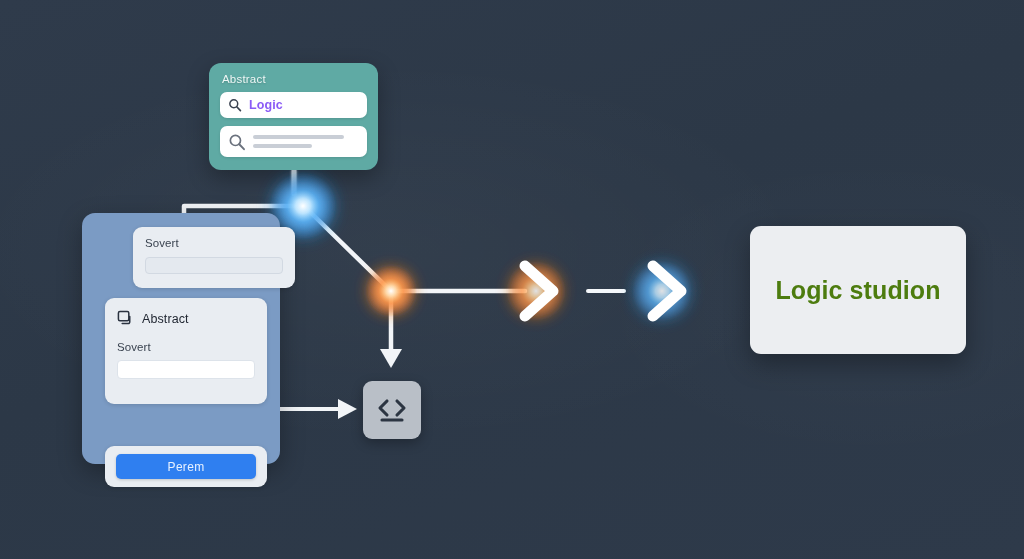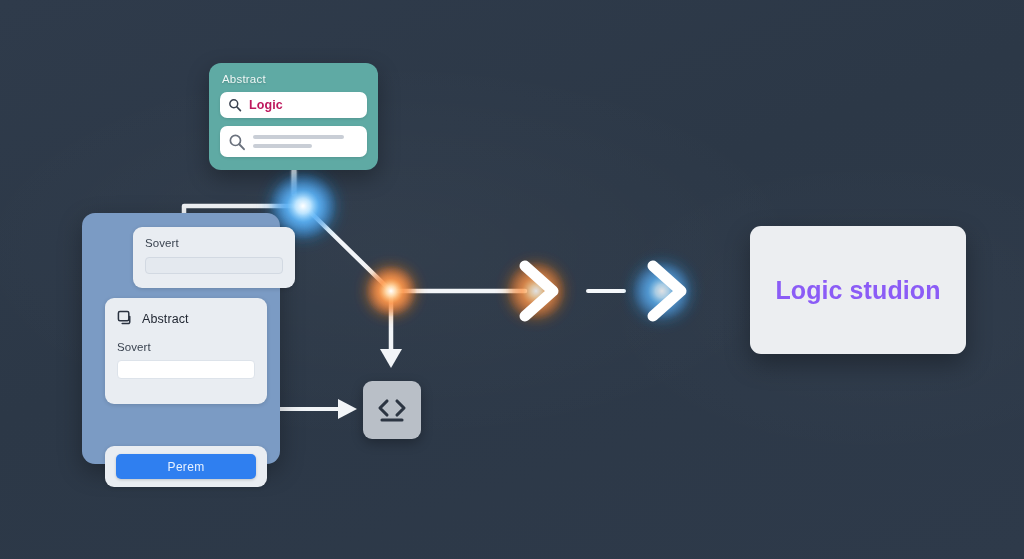--- a/index.html
+++ b/index.html
@@ -39,21 +39,21 @@
     text-shadow: 0 1px 2px rgba(0,0,0,.18);
   }
   .search-row {
     background: #ffffff; border-radius: 7px;
     height: 26px; display: flex; align-items: center;
     padding: 0 8px; gap: 7px; margin-bottom: 8px;
     box-shadow: 0 1px 3px rgba(0,0,0,.12);
   }
   .search-row.tall { height: 31px; margin-bottom: 0; }
   .mag { flex: 0 0 auto; display: block; }
-  .search-text { font-size: 12.5px; color: #be185d; font-weight: 600; letter-spacing: .1px; }
+  .search-text { font-size: 12.5px; color: #8b5cf6; font-weight: 600; letter-spacing: .1px; }
   .skel-wrap { display: flex; flex-direction: column; gap: 5px; flex: 1; }
   .skel { height: 4px; border-radius: 3px; background: #c9ced6; }
   .skel.w1 { width: 86%; }
   .skel.w2 { width: 56%; }
 
   
   .left-shell {
     position: absolute; left: 82px; top: 213px;
     width: 198px; height: 251px;
     background: #7b9bc4;
@@ -101,21 +101,21 @@
 
   
   .right-card {
     position: absolute; left: 750px; top: 226px;
     width: 216px; height: 128px;
     background: #eceef1; border-radius: 11px;
     display: flex; align-items: center; justify-content: center;
     box-shadow: 0 10px 26px rgba(0,0,0,.32);
   }
   .right-card-text {
-    font-size: 25px; font-weight: 700; color: #8b5cf6; letter-spacing: .1px;
+    font-size: 25px; font-weight: 700; color: #4d7c0f; letter-spacing: .1px;
   }
 
   
   .chev { position: absolute; }
   .chev-amber { left: 513px; top: 258px; }
   .chev-blue  { left: 641px; top: 258px; }
 </style>
 </head>
 <body>
 

